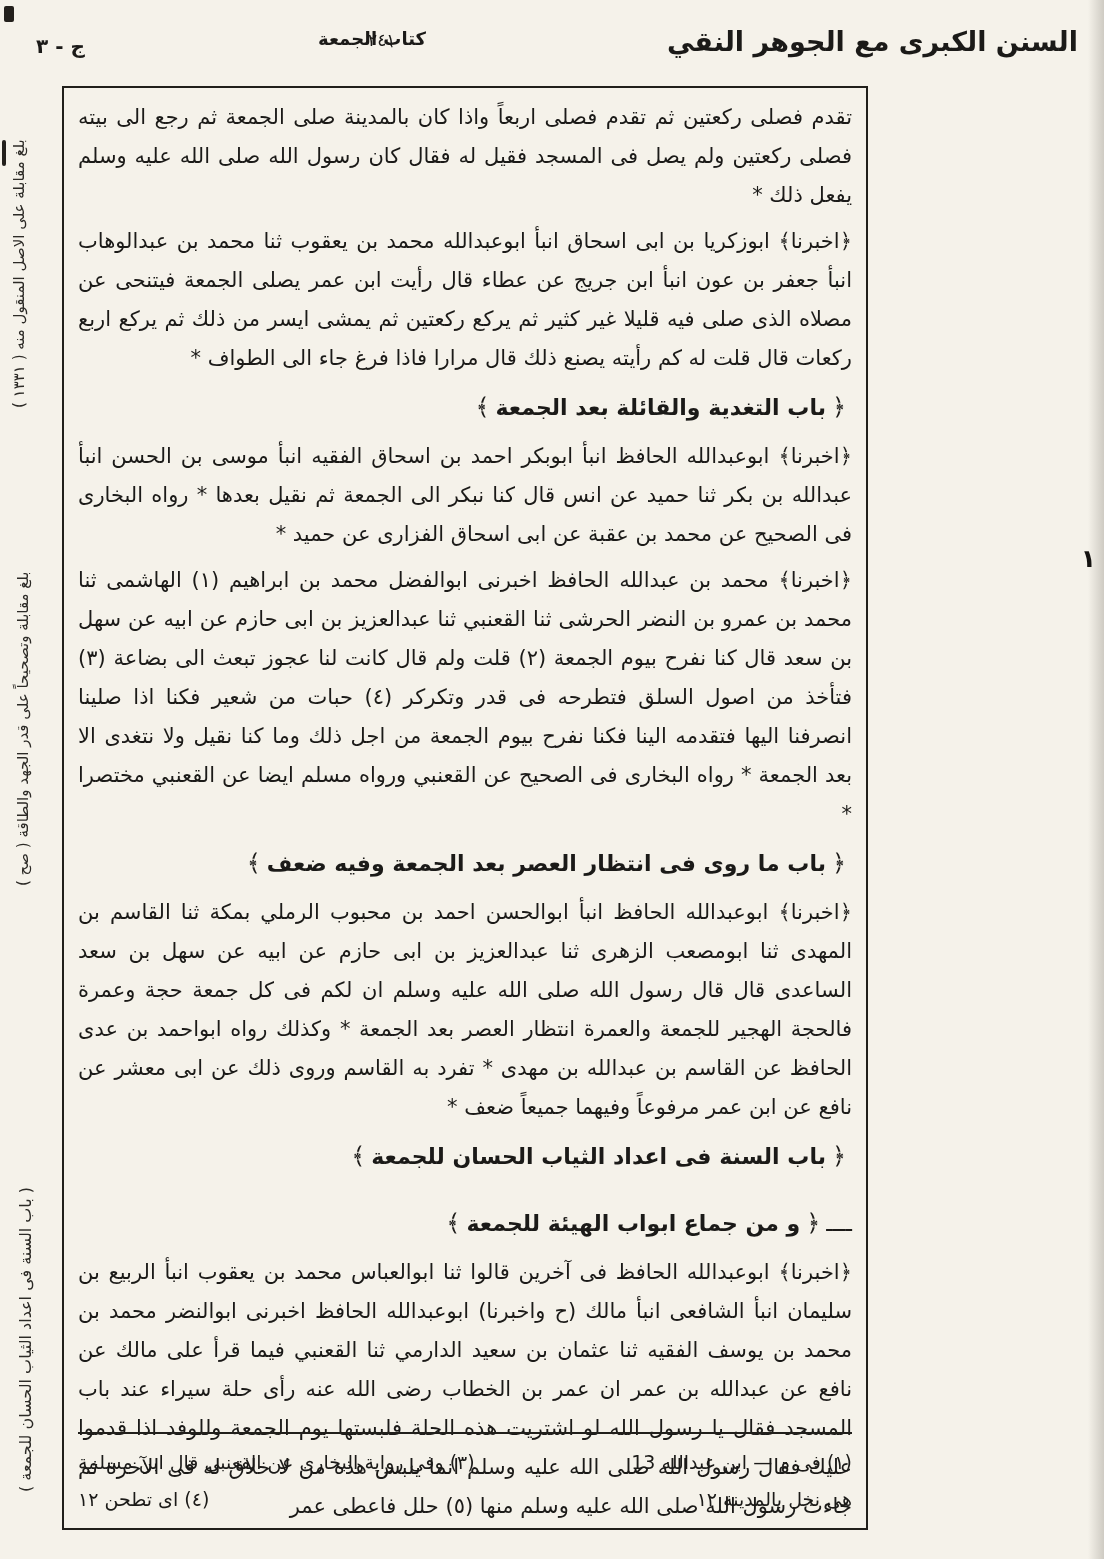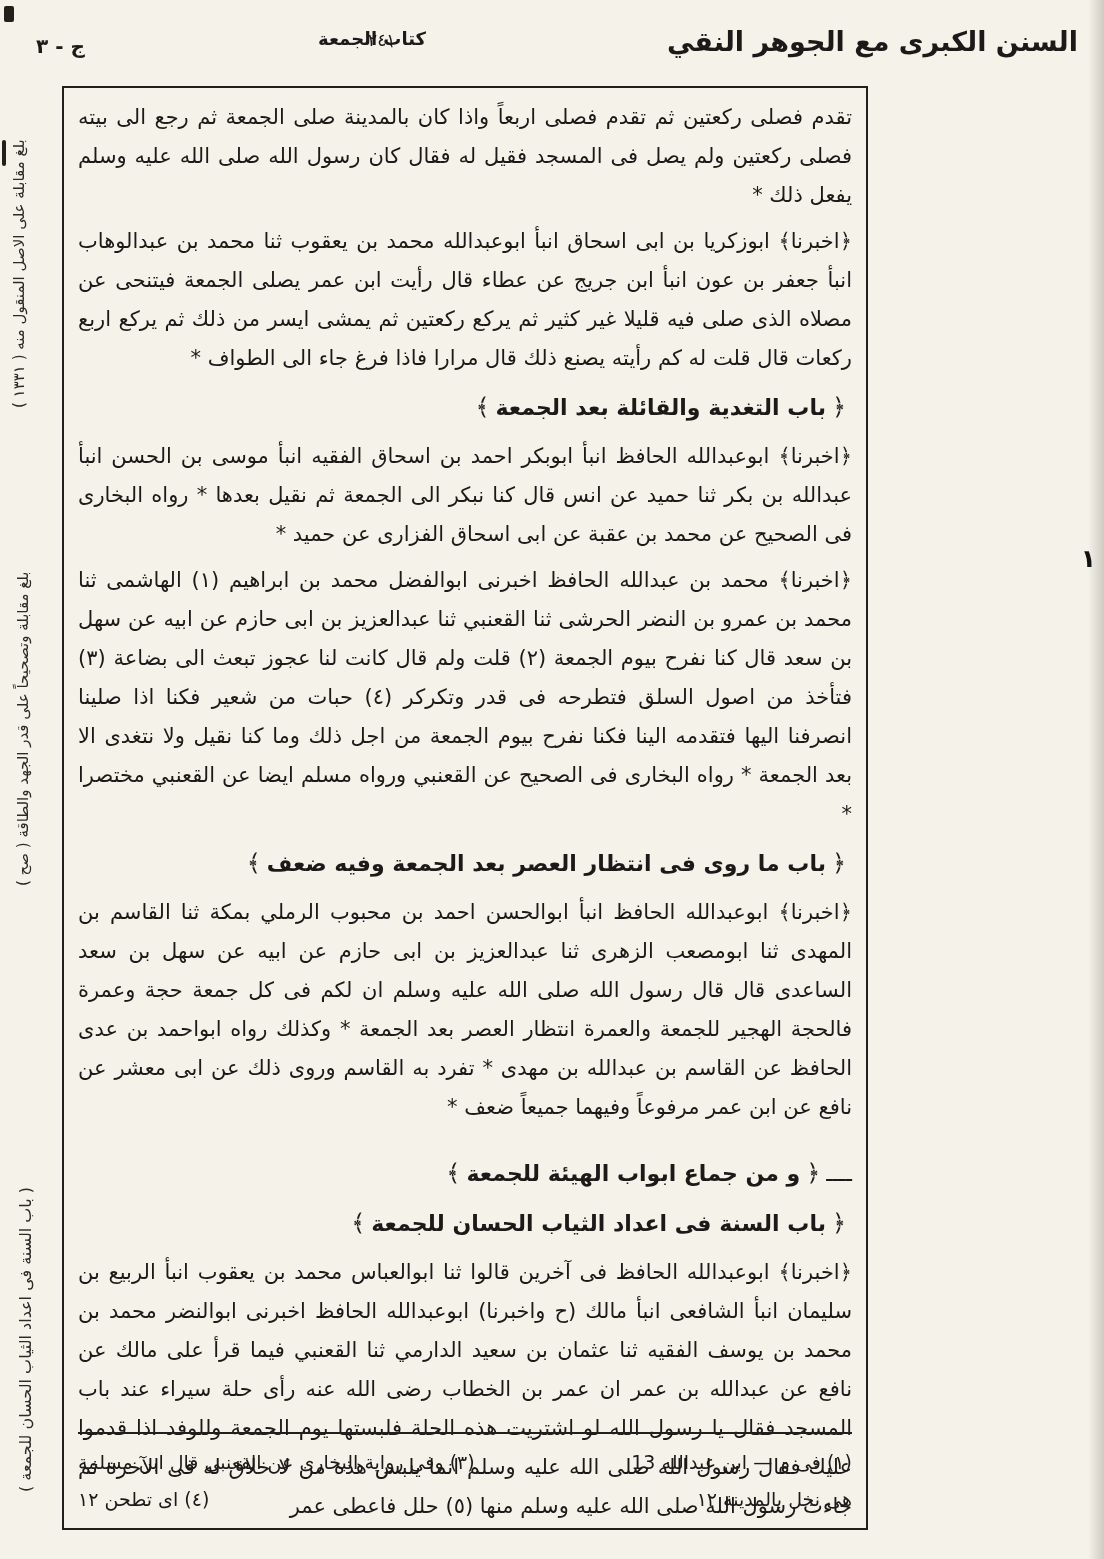--- a/index.html
+++ b/index.html
@@ -127,26 +127,26 @@
       <p class="para">﴿اخبرنا﴾ ابوعبدالله الحافظ انبأ ابوبكر احمد بن اسحاق الفقيه انبأ موسى بن الحسن انبأ عبدالله بن بكر ثنا حميد عن انس قال كنا نبكر الى الجمعة ثم نقيل بعدها * رواه البخارى فى الصحيح عن محمد بن عقبة عن ابى اسحاق الفزارى عن حميد *</p>
 
       <p class="para">﴿اخبرنا﴾ محمد بن عبدالله الحافظ اخبرنى ابوالفضل محمد بن ابراهيم (١) الهاشمى ثنا محمد بن عمرو بن النضر الحرشى ثنا القعنبي ثنا عبدالعزيز بن ابى حازم عن ابيه عن سهل بن سعد قال كنا نفرح بيوم الجمعة (٢) قلت ولم قال كانت لنا عجوز تبعث الى بضاعة (٣) فتأخذ من اصول السلق فتطرحه فى قدر وتكركر (٤) حبات من شعير فكنا اذا صلينا انصرفنا اليها فتقدمه الينا فكنا نفرح بيوم الجمعة من اجل ذلك وما كنا نقيل ولا نتغدى الا بعد الجمعة * رواه البخارى فى الصحيح عن القعنبي ورواه مسلم ايضا عن القعنبي مختصرا *</p>
 
       <div class="heading">
         <span class="orn">﴿</span><span>باب ما روى فى انتظار العصر بعد الجمعة وفيه ضعف</span><span class="orn">﴾</span>
       </div>
 
       <p class="para">﴿اخبرنا﴾ ابوعبدالله الحافظ انبأ ابوالحسن احمد بن محبوب الرملي بمكة ثنا القاسم بن المهدى ثنا ابومصعب الزهرى ثنا عبدالعزيز بن ابى حازم عن ابيه عن سهل بن سعد الساعدى قال قال رسول الله صلى الله عليه وسلم ان لكم فى كل جمعة حجة وعمرة فالحجة الهجير للجمعة والعمرة انتظار العصر بعد الجمعة * وكذلك رواه ابواحمد بن عدى الحافظ عن القاسم بن عبدالله بن مهدى * تفرد به القاسم وروى ذلك عن ابى معشر عن نافع عن ابن عمر مرفوعاً وفيهما جميعاً ضعف *</p>
 
+      <div class="heading">
+        <span class="orn">﴿</span><span>باب السنة فى اعداد الثياب الحسان للجمعة</span><span class="orn">﴾</span>
+      </div>
+
       <div class="heading major">
         <span class="dash">ــــ</span><span class="orn">﴿</span><span>و من جماع ابواب الهيئة للجمعة</span><span class="orn">﴾</span>
-      </div>
-
-      <div class="heading">
-        <span class="orn">﴿</span><span>باب السنة فى اعداد الثياب الحسان للجمعة</span><span class="orn">﴾</span>
       </div>
 
       <p class="para">﴿اخبرنا﴾ ابوعبدالله الحافظ فى آخرين قالوا ثنا ابوالعباس محمد بن يعقوب انبأ الربيع بن سليمان انبأ الشافعى انبأ مالك (ح واخبرنا) ابوعبدالله الحافظ اخبرنى ابوالنضر محمد بن محمد بن يوسف الفقيه ثنا عثمان بن سعيد الدارمي ثنا القعنبي فيما قرأ على مالك عن نافع عن عبدالله بن عمر ان عمر بن الخطاب رضى الله عنه رأى حلة سيراء عند باب المسجد فقال يا رسول الله لو اشتريت هذه الحلة فلبستها يوم الجمعة وللوفد اذا قدموا عليك فقال رسول الله صلى الله عليه وسلم انما يلبس هذه من لا خلاق له فى الآخرة ثم جاءت رسول الله صلى الله عليه وسلم منها (٥) حلل فاعطى عمر</p>
 
     </div>
 
     <div class="footnotes">
       <div class="fn-line">
         <span>(١) فى م — ابن عبدالله 13</span>
         <span>(٣) وفى رواية البخارى عن القعنبي قال ابن مسلمة</span>

